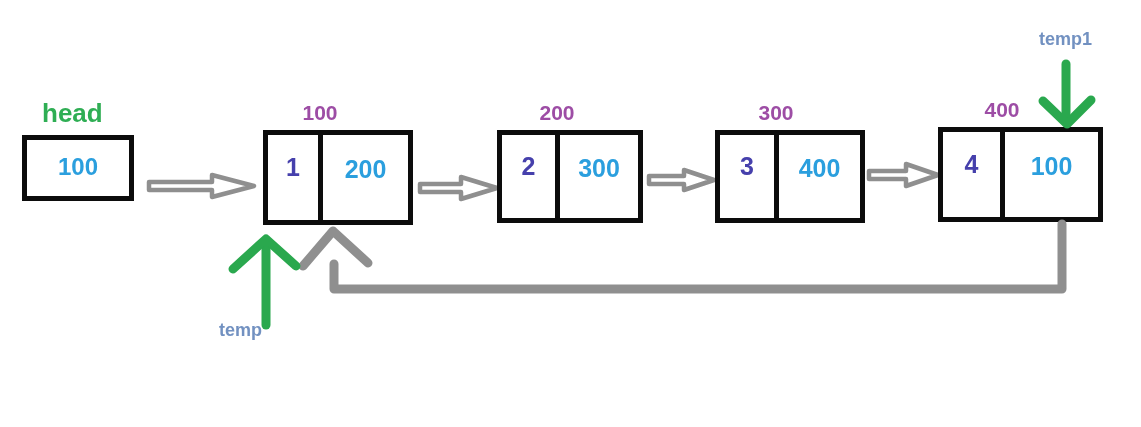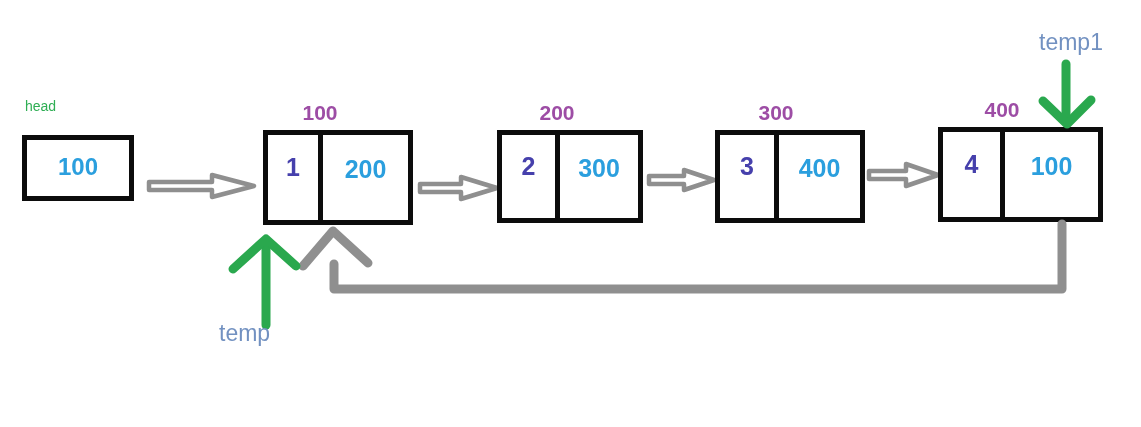--- a/index.html
+++ b/index.html
@@ -6,22 +6,22 @@
   #canvas {
     position: relative;
     width: 1141px;
     height: 427px;
     background: var(--c-bg, #ffffff);
     font-family: "Liberation Sans", sans-serif;
     overflow: hidden;
   }
   
   .head-label {
-    position: absolute; left: 25px; top: 98px;
-    font-size: 14px; font-weight: normal; color: var(--c-green);
+    position: absolute; left: 42px; top: 98px;
+    font-size: 26px; font-weight: bold; color: var(--c-green);
   }
   .head-box {
     position: absolute; left: 22px; top: 135px;
     width: 112px; height: 66px; box-sizing: border-box;
     border: 5px solid var(--c-black); background: #fff;
     display: flex; align-items: center; justify-content: center;
   }
   .head-box .val {
     font-size: 24px; font-weight: bold; color: var(--c-cyan);
     transform: translateY(-1px);
@@ -88,21 +88,21 @@
   #overlay .greenline {
     stroke: var(--c-arrow-green); stroke-width: 9;
     fill: none; stroke-linecap: round; stroke-linejoin: round;
   }
   #overlay .grayline {
     stroke: var(--c-gray); stroke-width: 9;
     fill: none; stroke-linecap: round; stroke-linejoin: round;
   }
   
   .temp-label {
-    position: absolute; font-size: 23px; font-weight: normal;
+    position: absolute; font-size: 18px; font-weight: bold;
     color: var(--c-steel); white-space: nowrap;
   }
   .temp  { left: 219px; top: 320px; }
   .temp1 { left: 1039px; top: 29px; }
 </style>
 </head>
 <body>
 
 <div id="canvas">
 

